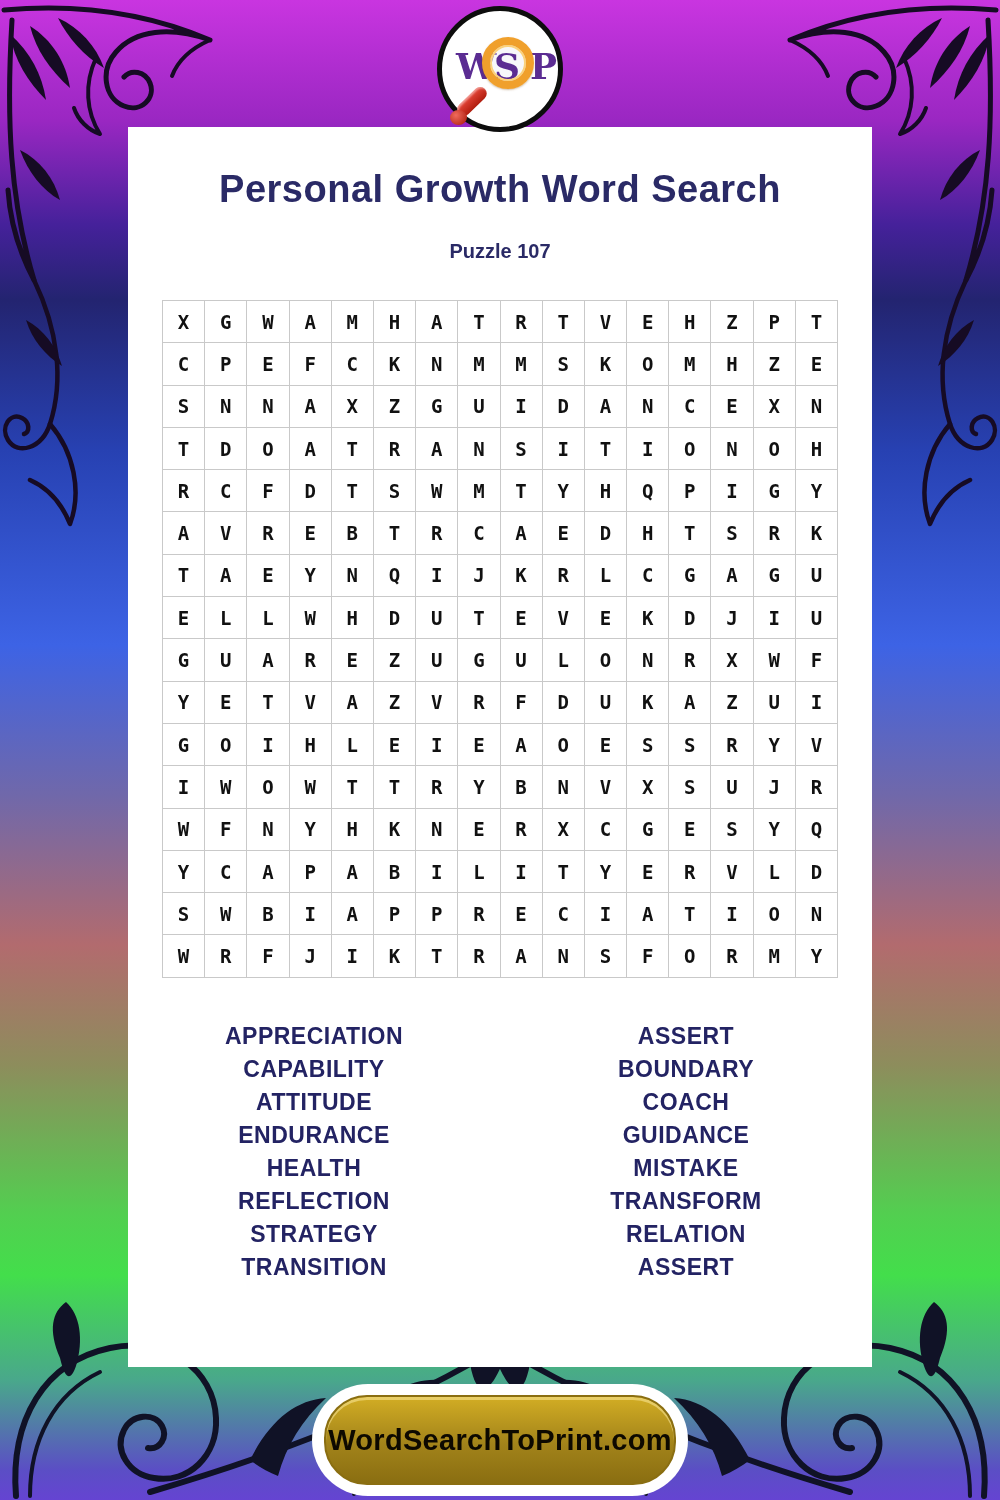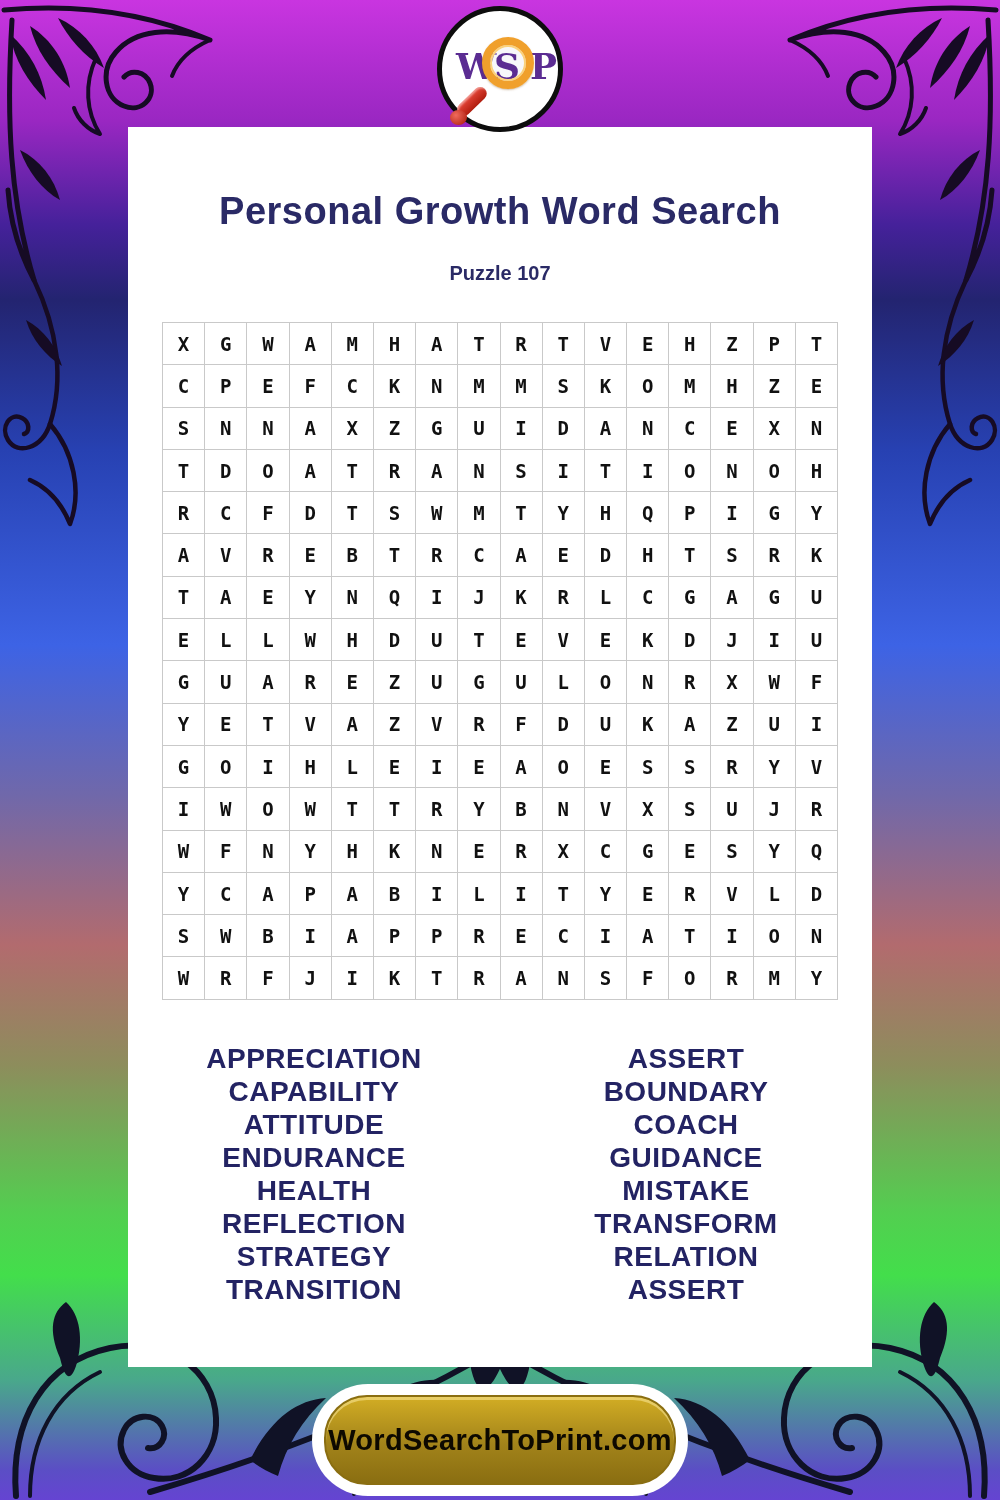--- a/index.html
+++ b/index.html
@@ -11,35 +11,35 @@
       #8d8d5c 71%, #52cf50 81%, #43de4b 85%, #49a88b 92%,
       #5b4ec5 98%, #6544d2 100%);}
   .ornament{position:absolute;z-index:1;pointer-events:none;}
   .orn-tl{top:0;left:0;}
   .orn-tr{top:0;right:0;transform:scaleX(-1);}
   .orn-bl{bottom:0;left:0;}
   .orn-br{bottom:0;right:0;transform:scaleX(-1);}
 
   .card{position:absolute;z-index:2;left:128px;top:127px;width:744px;height:1240px;background:#ffffff;}
 
-  .title{margin:0;padding-top:62px;text-align:center;font-size:38px;line-height:44px;
+  .title{margin:0;padding-top:40px;text-align:center;font-size:38px;line-height:44px;
     font-weight:bold;color:#2a2a66;letter-spacing:0.5px;}
   .subtitle{margin:0;margin-top:22px;text-align:center;font-size:20px;line-height:36px;
     font-weight:bold;color:#2a2a66;}
 
   .grid-wrap{margin:31px auto 0 auto;width:676px;}
   .grid{display:grid;grid-template-columns:repeat(16,1fr);grid-auto-rows:41.3px;
     gap:1px;background:#c9c9c9;border:1px solid #c9c9c9;}
   .cell{background:#ffffff;display:flex;align-items:center;justify-content:center;
     font-family:"DejaVu Sans Mono","Liberation Mono",monospace;font-weight:bold;
     font-size:19px;color:#111111;}
 
   .words{margin-top:42px;display:flex;}
   .word-col{flex:1;text-align:center;}
-  .word{font-size:28px;line-height:33px;font-weight:bold;color:#232363;letter-spacing:0.5px;}
+  .word{font-size:23px;line-height:33px;font-weight:bold;color:#232363;letter-spacing:0.5px;}
 
   .logo{position:absolute;z-index:3;left:437px;top:6px;width:126px;height:126px;
     background:#ffffff;border:5px solid #0d0d0d;border-radius:50%;box-sizing:border-box;}
   .logo-letters{position:absolute;left:0;top:0;width:116px;height:116px;}
   .logo-letter{position:absolute;font-family:"DejaVu Serif","Liberation Serif",serif;
     font-weight:bold;font-size:36px;color:#5b2c92;top:34px;}
   .lw{left:14px;} .ls{left:52px;} .lp{left:88px;}
   .lens-glass{position:absolute;left:44px;top:30px;width:44px;height:44px;border-radius:50%;
     background:rgba(238,238,245,0.45);}
   .lens-ring{position:absolute;left:40px;top:26px;width:36px;height:36px;border-radius:50%;

